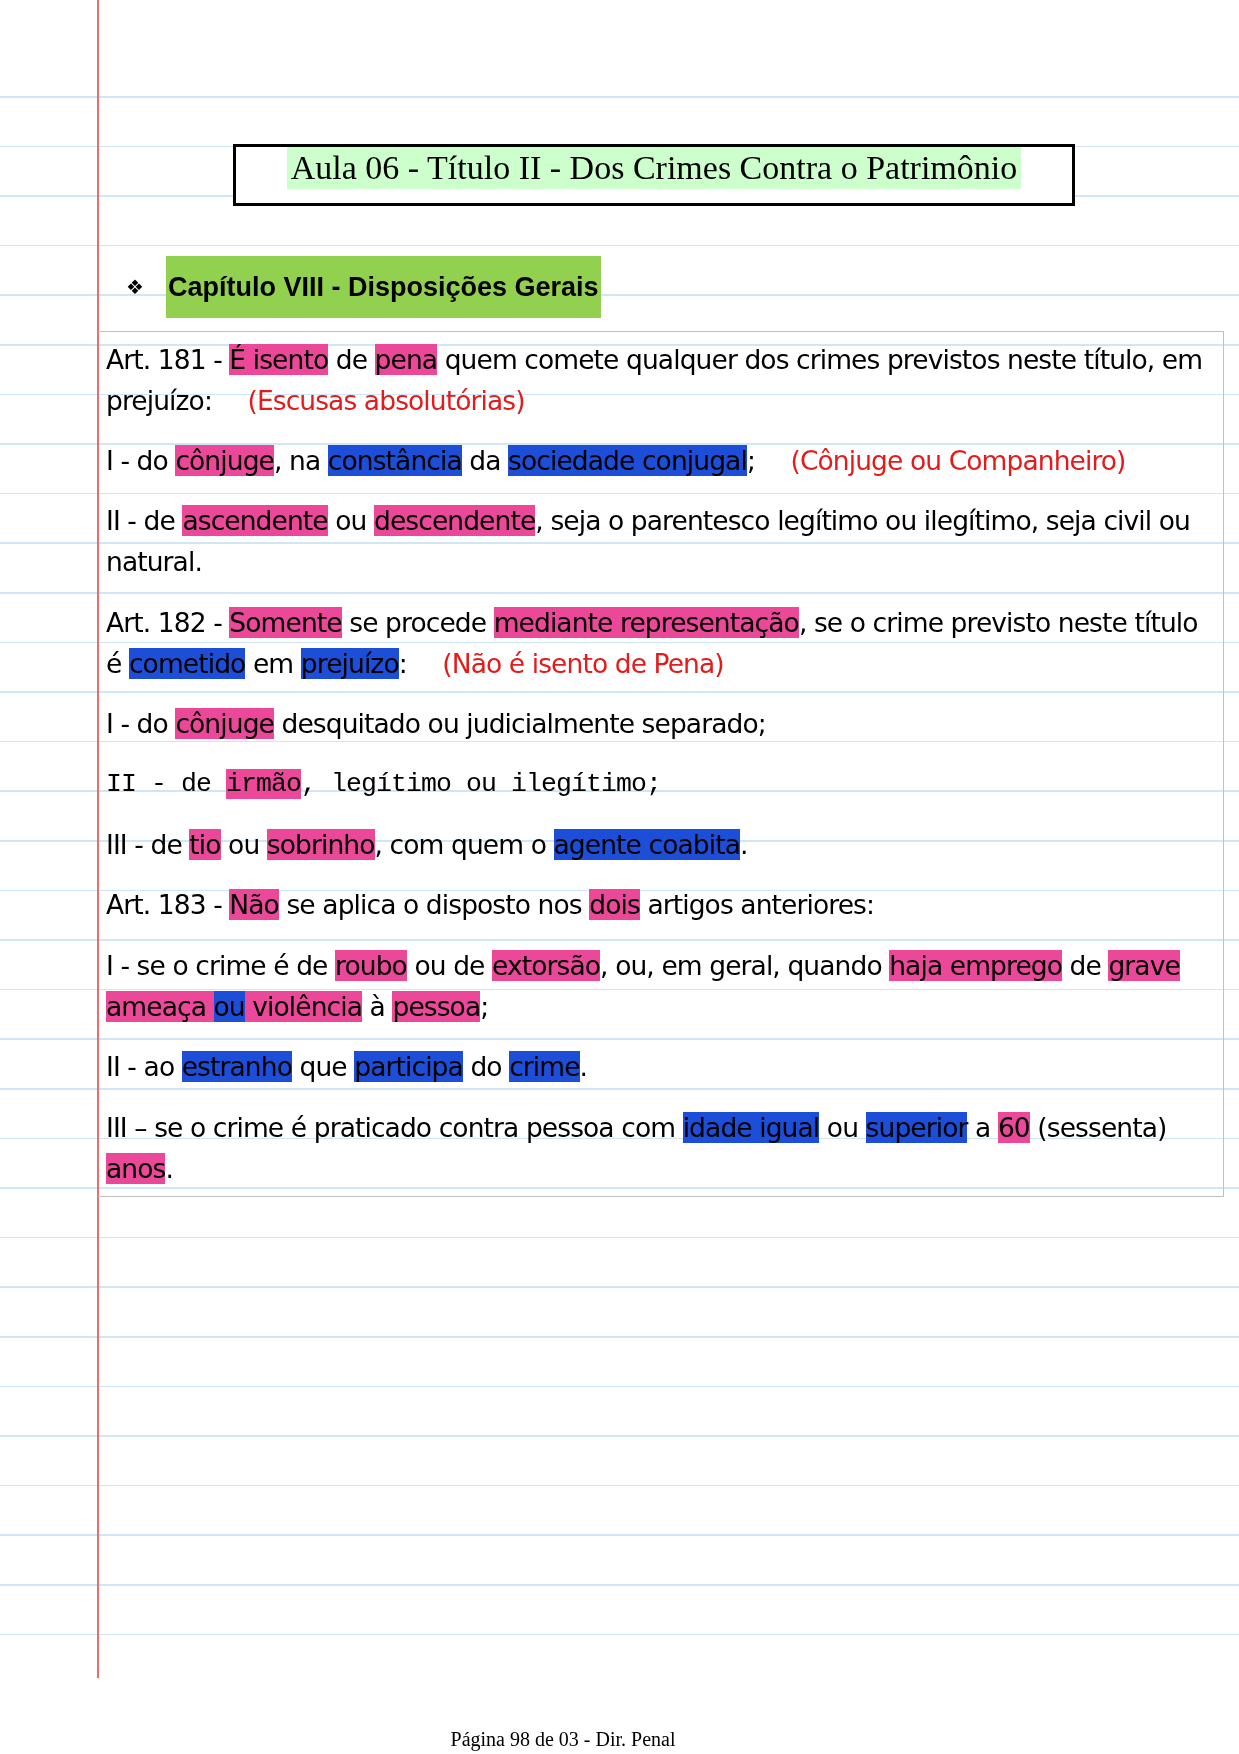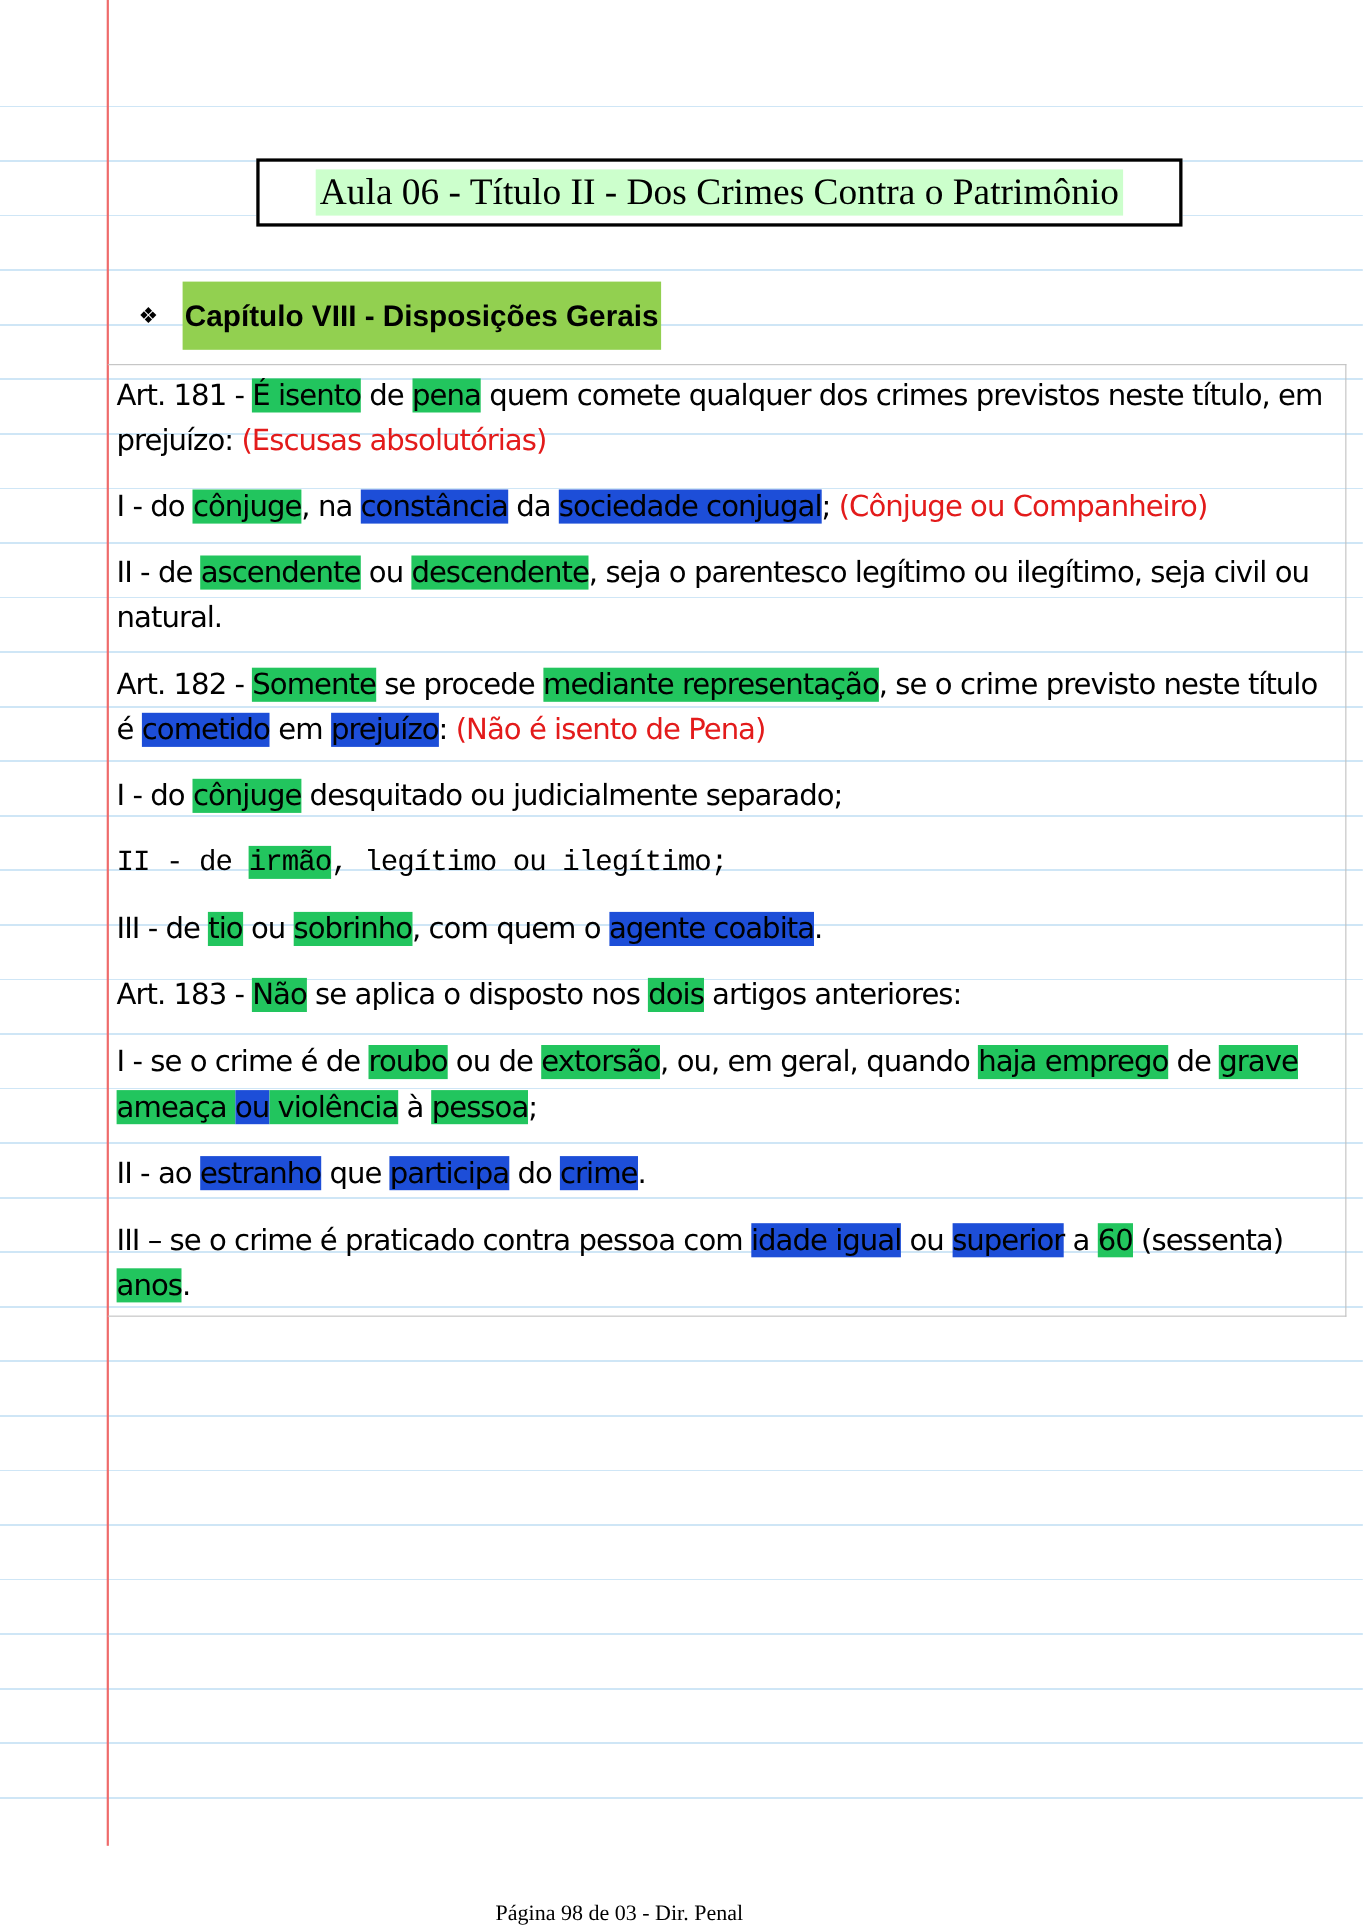--- a/index.html
+++ b/index.html
@@ -13,21 +13,21 @@
     position:absolute; left:0; top:0; width:100%; height:100%;
     background-image: repeating-linear-gradient(to bottom,
       #cfe6f6 0px, #cfe6f6 1.6px, transparent 1.6px, transparent 49.6px);
   }
   .margin-line {
     position:absolute; left:97px; top:0; width:2px; height:1678px; background:#ef6b6b;
   }
   .title-box {
     position:absolute; left:233px; top:144px; width:842px; height:62px;
     border:3px solid #000; box-sizing:border-box; background:#fff;
-    display:flex; align-items:center; justify-content:center;
+    display:flex; align-items:flex-start; justify-content:center;
   }
   .title-text {
     font-family:"Liberation Serif", serif; font-size:34px; color:#000;
     background:#ccffcc; padding:0 4px; line-height:42px;
   }
   .chapter {
     position:absolute; left:126px; top:256px; display:flex; align-items:center;
   }
   .bullet { font-size:20px; width:40px; color:#000; }
   .chapter-text {
@@ -36,23 +36,23 @@
   }
   .content-box {
     position:absolute; left:98px; top:331px; width:1126px; height:866px;
     border:1px solid #c0c0c0; border-left:none; box-sizing:border-box;
   }
   .para {
     position:absolute; left:106px; width:1110px;
     font-family:"DejaVu Sans", sans-serif; font-size:26.5px; line-height:40.5px; color:#000;
     letter-spacing:-0.9px; word-spacing:0px;
   }
-  .hy { background:#22c55e; }
+  .hy { background:#ec4899; }
   .hg { background:#1d4ed8; }
-  .red { color:#e31b1b; }
+  .red { color:#e31b1b;margin-left:28px; }
   .footer {
     position:absolute; left:0; width:1126px; top:1728px; text-align:center;
     font-family:"Liberation Serif", serif; font-size:20px; color:#000;
   }
 </style>
 </head>
 <body>
 
 <div class="ruled-clip">
     <div class="lines"></div>

